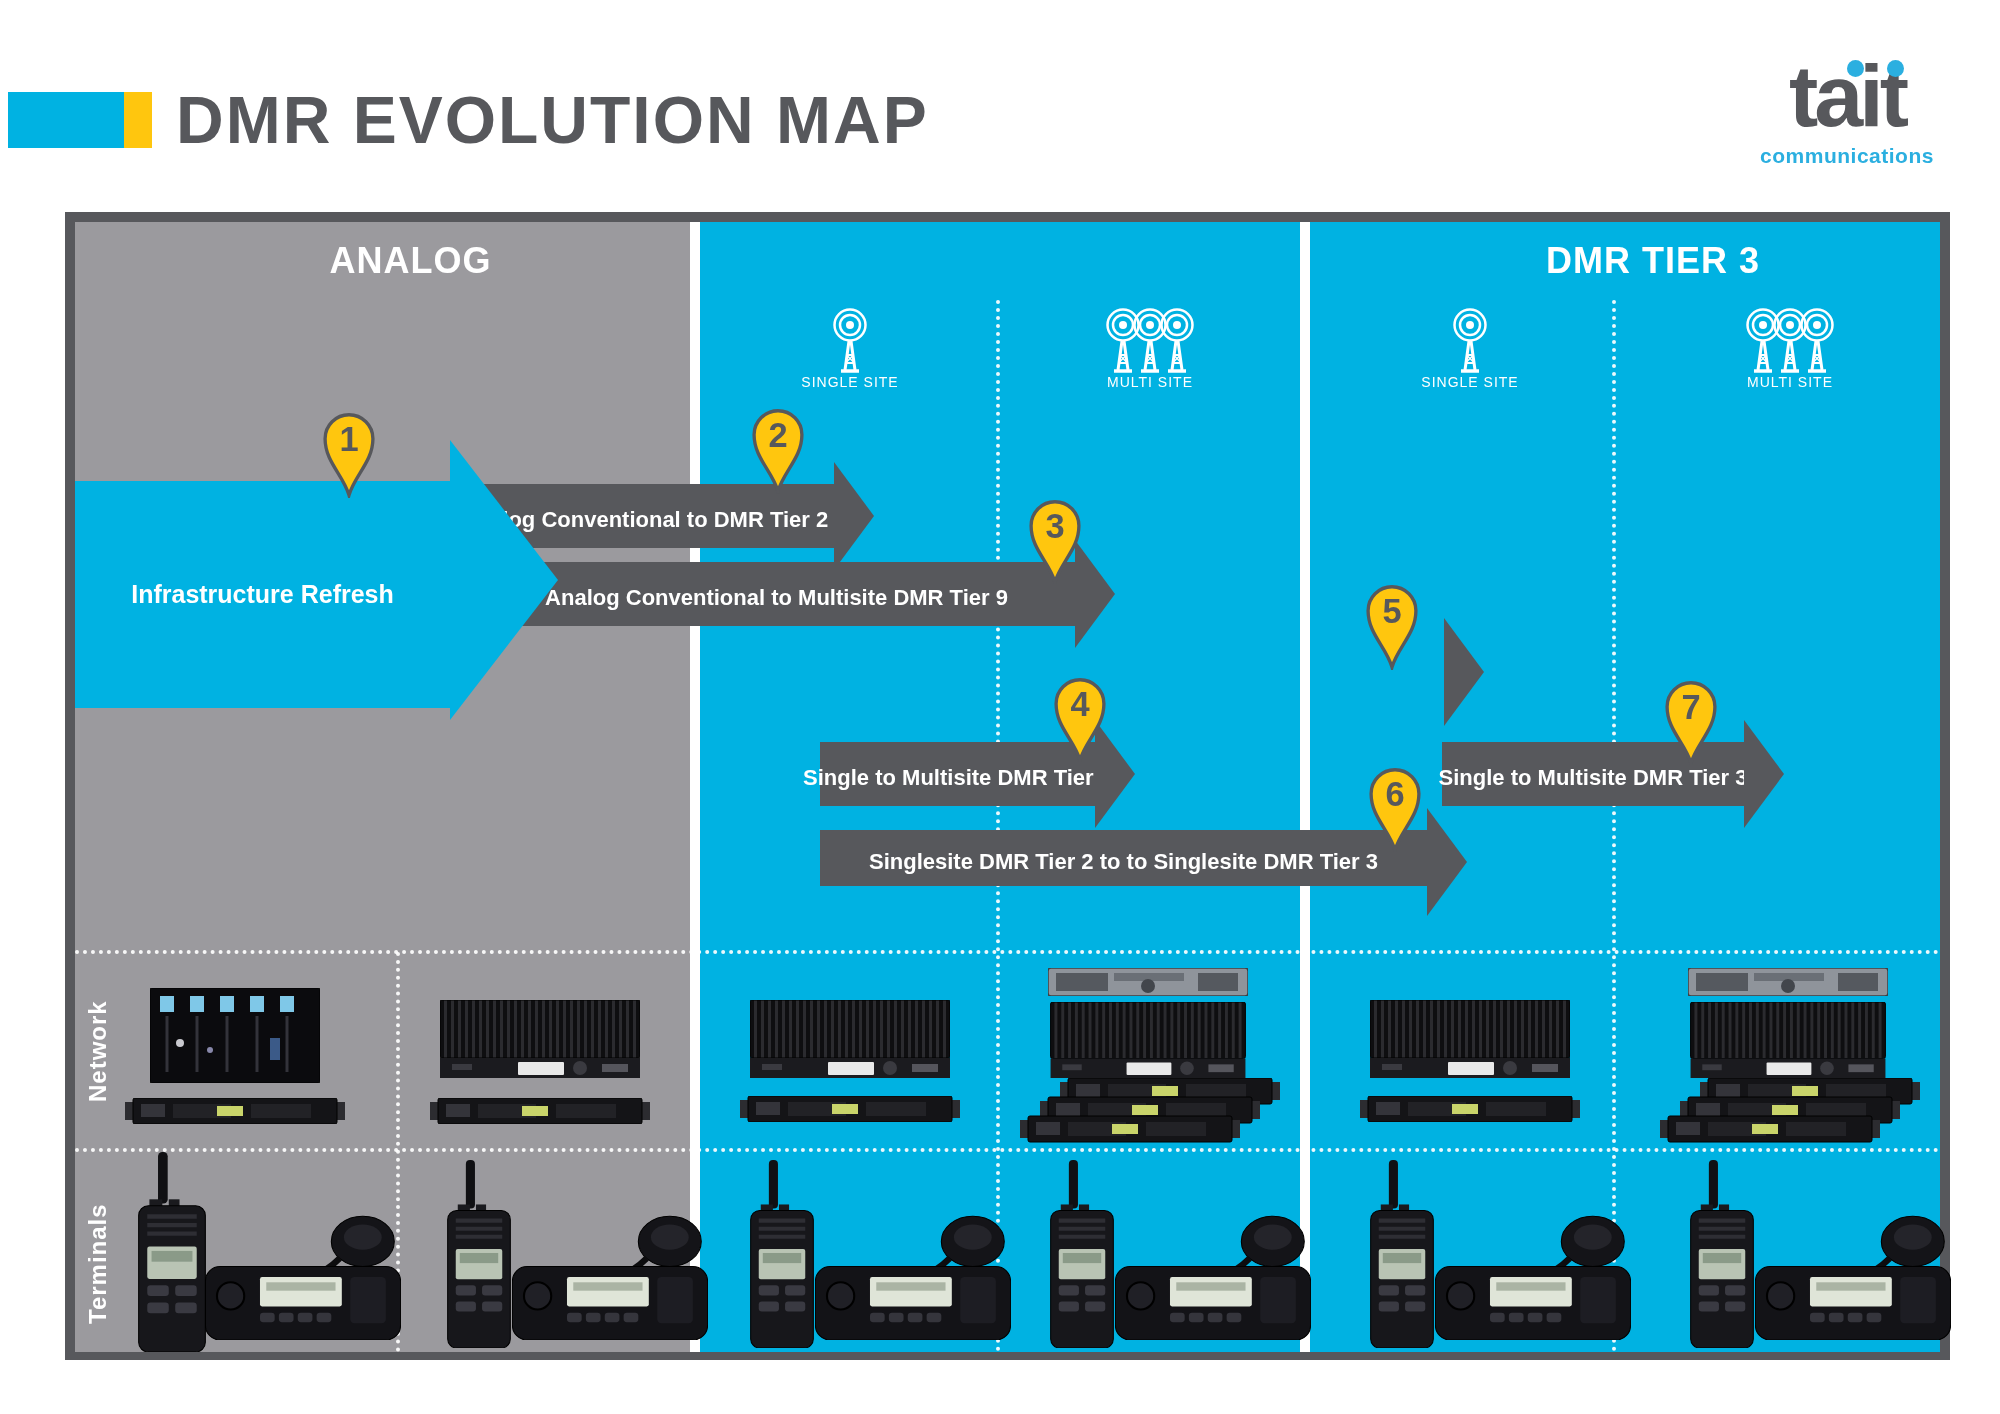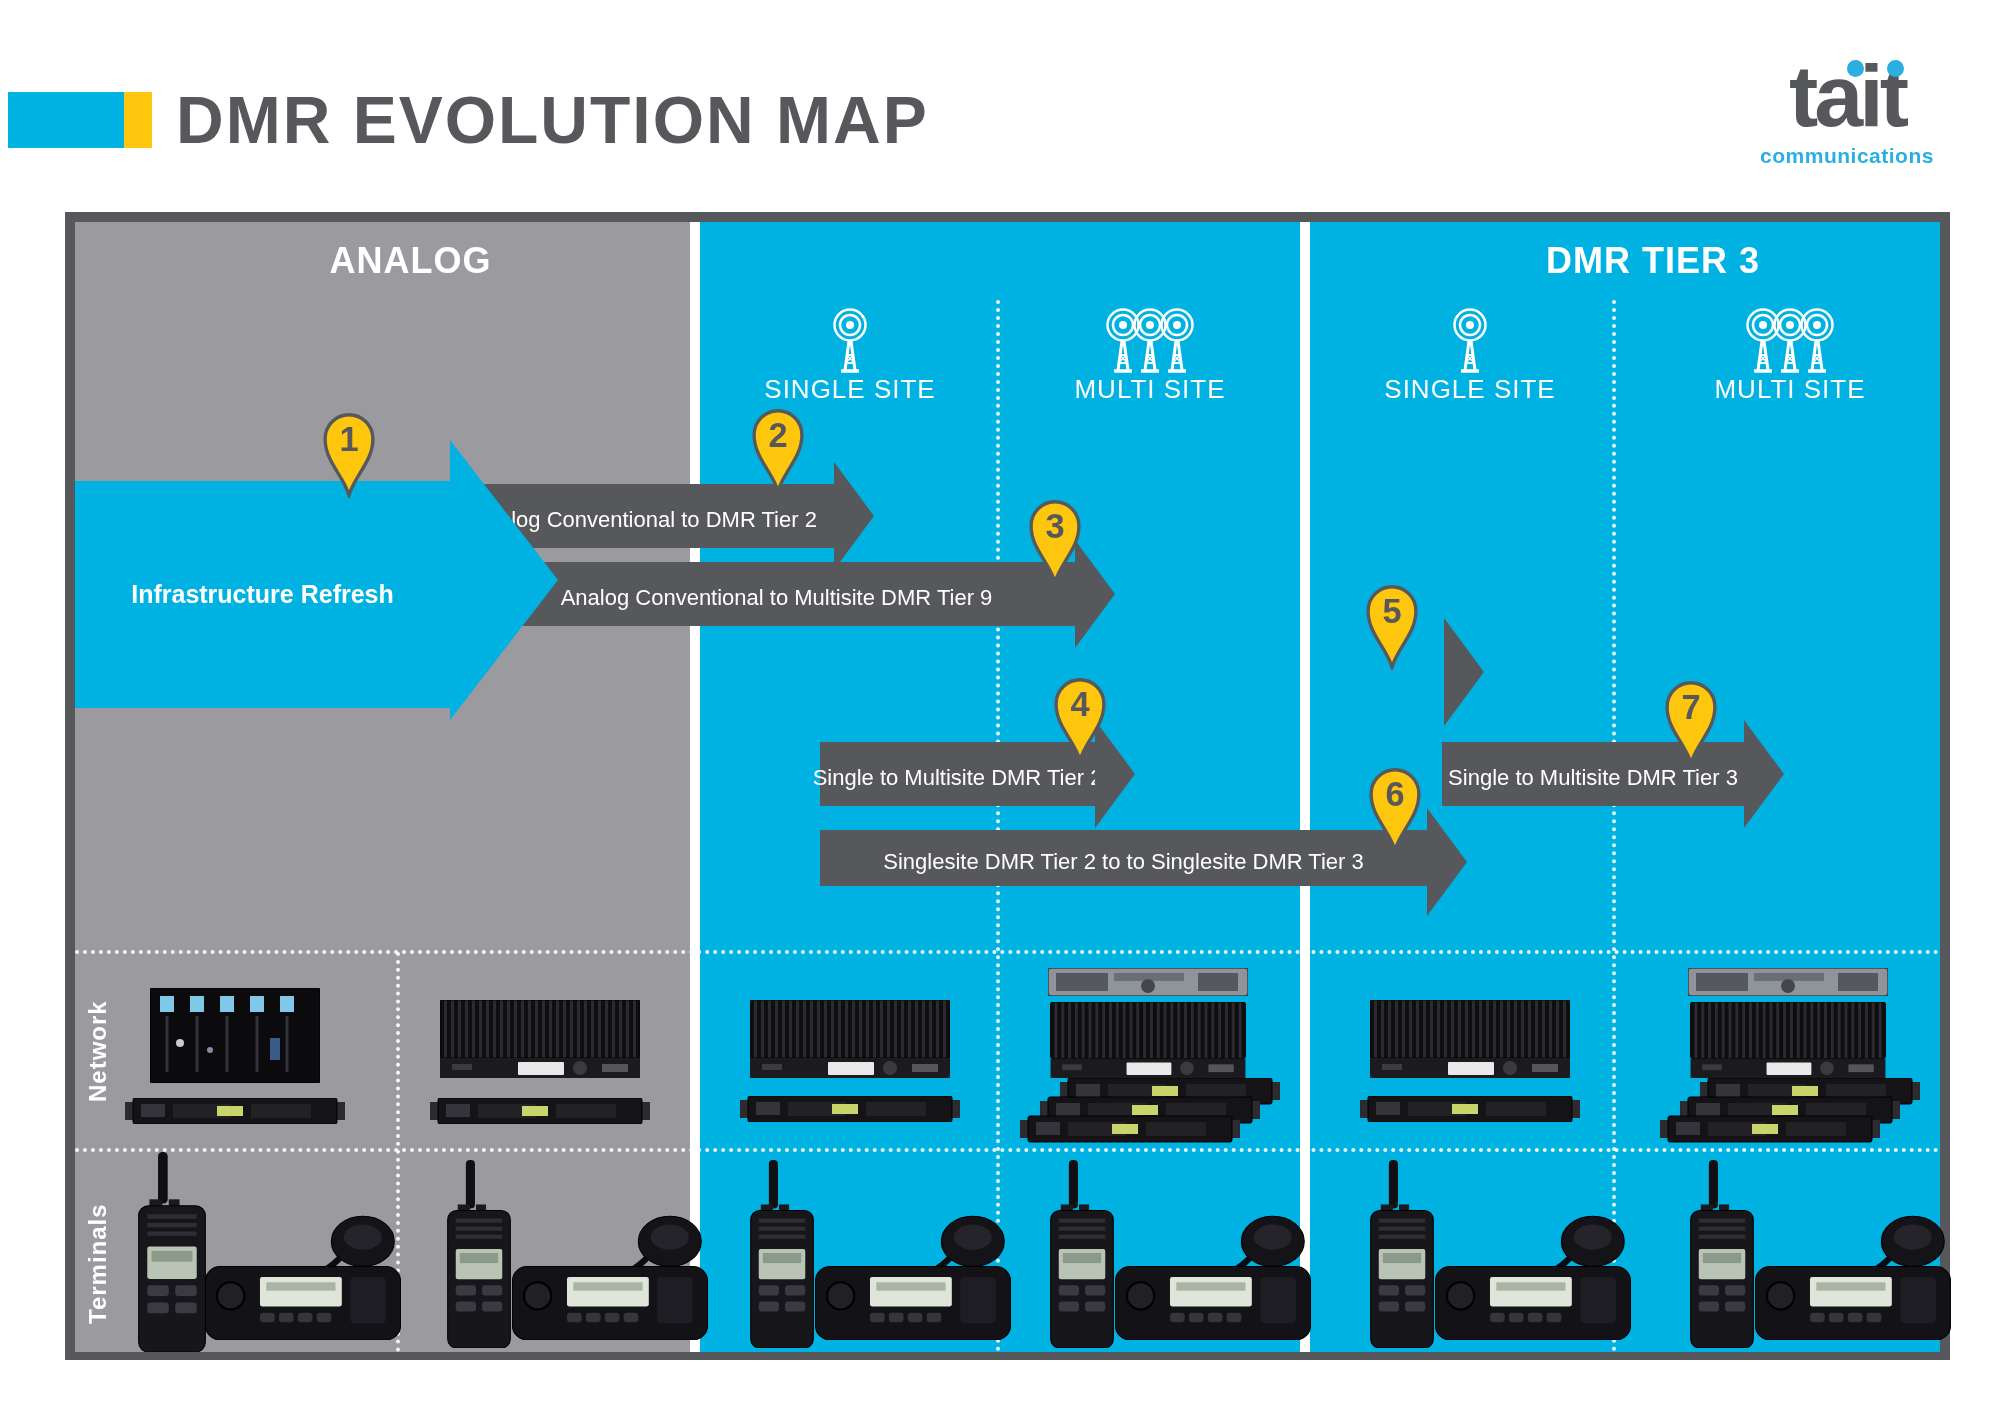--- a/index.html
+++ b/index.html
@@ -31,27 +31,27 @@
   .sep1{left:690px;} .sep2{left:1300px;}
   .col-t2{left:700px;top:222px;width:600px;height:1130px;background:var(--cyan);}
   .col-t3{left:1310px;top:222px;width:630px;height:1130px;background:var(--cyan);}
 
   .vdots{border-left:4px dotted rgba(255,255,255,.92);width:0;}
   .hdots{border-top:4px dotted rgba(255,255,255,.92);height:0;}
 
   .col-header{top:240px;text-align:center;font-size:36px;font-weight:bold;color:var(--white);
               letter-spacing:1px;margin-left:28px;}
 
-  .site-label{top:374px;width:200px;text-align:center;font-size:26px;color:var(--white);
+  .site-label{top:374px;width:200px;text-align:center;font-size:14px;color:var(--white);
               letter-spacing:1px;font-weight:normal;}
 
   
   .band{position:absolute;background:var(--dark);display:flex;align-items:center;
         justify-content:center;z-index:2;}
-  .band .alabel{color:var(--white);font-size:22px;font-weight:normal;white-space:nowrap;margin-top:8px;}
+  .band .alabel{color:var(--white);font-size:22px;font-weight:bold;white-space:nowrap;margin-top:8px;}
   .head{position:absolute;width:0;height:0;border-top:54px solid transparent;
         border-bottom:54px solid transparent;border-left:40px solid var(--dark);z-index:2;}
   .infra-body{left:75px;top:481px;width:375px;height:227px;background:var(--cyan);
               display:flex;align-items:center;justify-content:center;z-index:3;}
   .infra-body .alabel{color:var(--white);font-size:25px;font-weight:bold;}
   .infra-head{left:450px;top:440px;width:0;height:0;border-top:140px solid transparent;
               border-bottom:140px solid transparent;border-left:108px solid var(--cyan);z-index:3;}
 
   
   .pin{position:absolute;width:60px;height:88px;z-index:5;}

